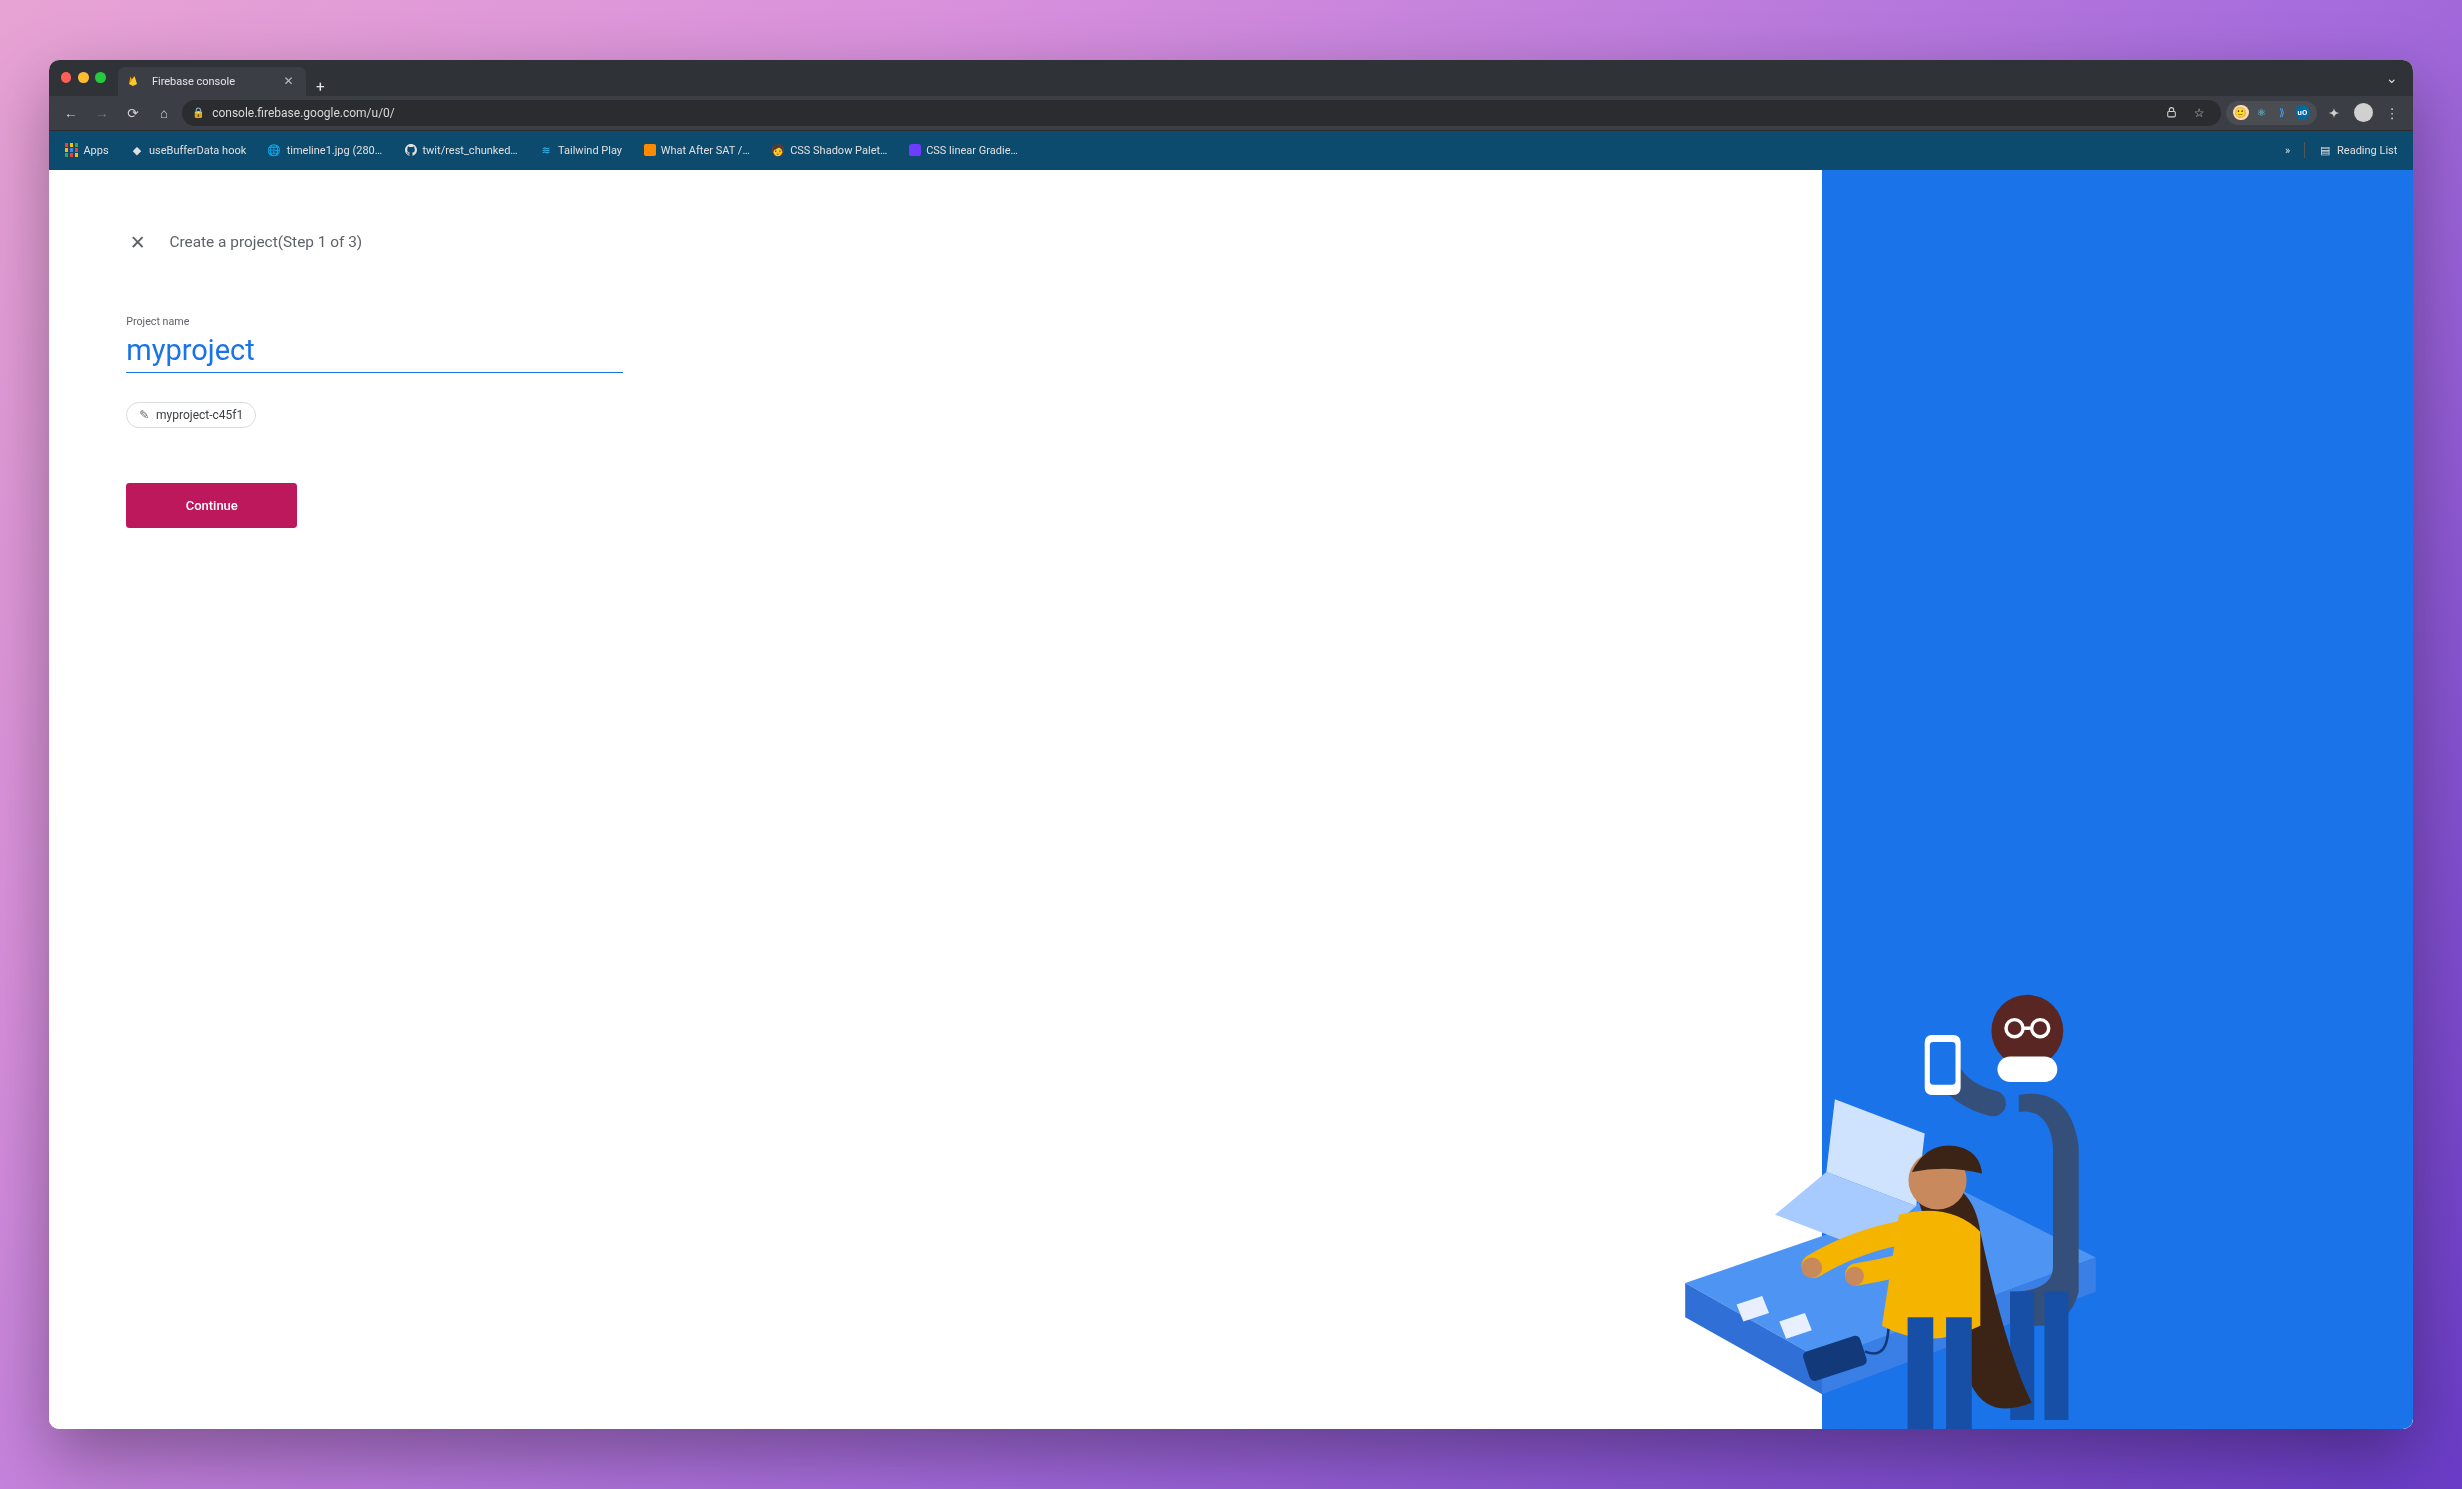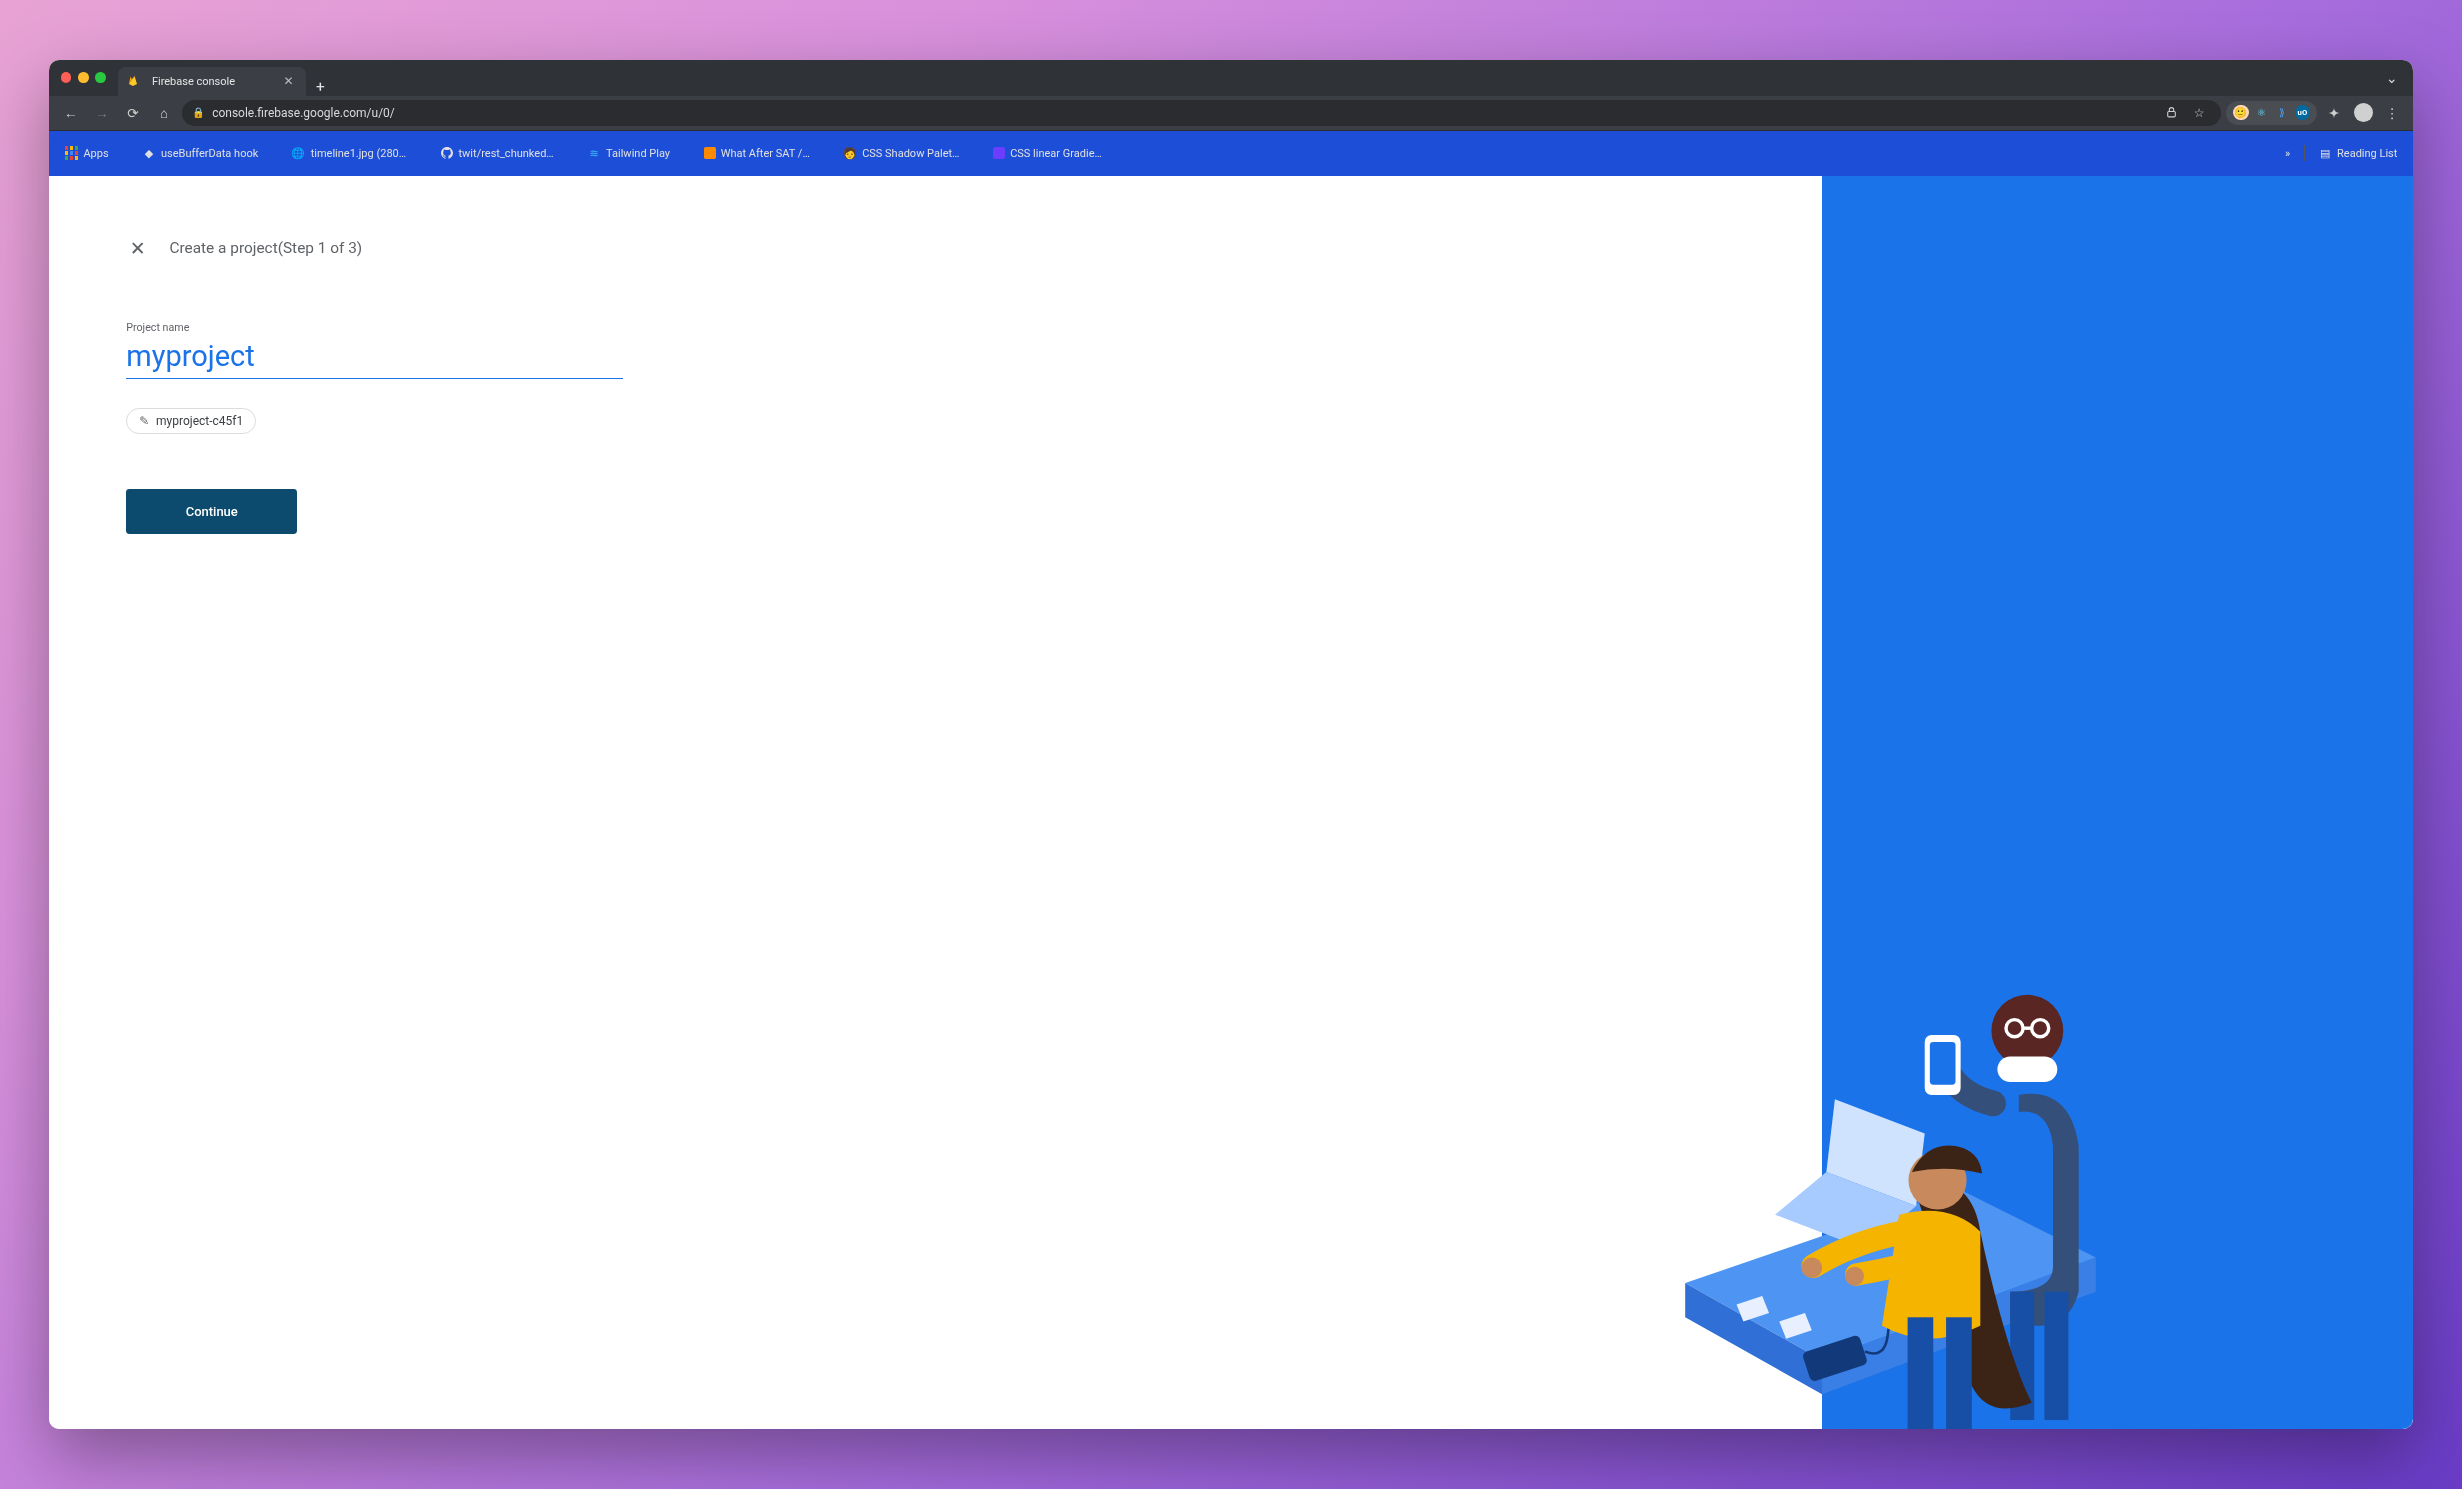--- a/index.html
+++ b/index.html
@@ -80,25 +80,25 @@
   .omni-right { display:flex; align-items:center; gap:3.4px; margin-left:auto; }
   .iconbtn { width:24px; height:24px; display:flex; align-items:center; justify-content:center; color:#cfcfcf; border-radius:50%; cursor:pointer; }
   .ext-pill {
     display:flex; align-items:center; gap:5.1px;
     background:#4a4d52; height:24px; border-radius:12px; padding:0 6.8px;
   }
   .ext-ico { width:15.4px; height:15.4px; border-radius:50%; display:flex; align-items:center; justify-content:center; font-size:10.3px; }
   .avatar-ico { width:19px; height:19px; border-radius:50%; background:#d0d0d0; }
 
   .bookbar {
-    height:46px;
-    background:#1d4ed8;
+    height:40px;
+    background:#0c4a6e;
     border-top:0.9px solid #2b2d31;
     display:flex; align-items:center;
-    gap:20px;
+    gap:8px;
     padding:0 8.6px;
     font-size:11px; color:#e0e0e0;
   }
   .bk { display:flex; align-items:center; gap:5.1px; padding:3.4px 6.8px; border-radius:3.4px; cursor:pointer; white-space:nowrap; }
   .bk .bico { width:13.7px; height:13.7px; display:flex; align-items:center; justify-content:center; }
   .bk-right { margin-left:auto; display:flex; align-items:center; gap:6.8px;}
   .apps-ico { width:13.7px; height:13.7px; display:grid; grid-template-columns:repeat(3,3.4px); grid-template-rows:repeat(3,3.4px); gap:1.7px; }
   .apps-ico span:nth-child(1){background:#ea4335;}
   .apps-ico span:nth-child(2){background:#fbbc05;}
   .apps-ico span:nth-child(3){background:#34a853;}
@@ -170,21 +170,21 @@
     border-radius:15.4px;
     padding:5.1px 12px;
     font-size:12px; color:#3c4043;
     cursor:pointer;
     font-family: Roboto, sans-serif;
   }
   .chip .pencil { color:#5f6368; }
 
   .cta {
     margin-top:55px;
-    background:#0c4a6e;
+    background:#be185d;
     color:#fff;
     border:none;
     border-radius:3.4px;
     padding:0 24px;
     height:45px;
     min-width:171px;
     font-size:13px;
     font-family:"Google Sans", Roboto, sans-serif;
     font-weight:500;
     cursor:pointer;

